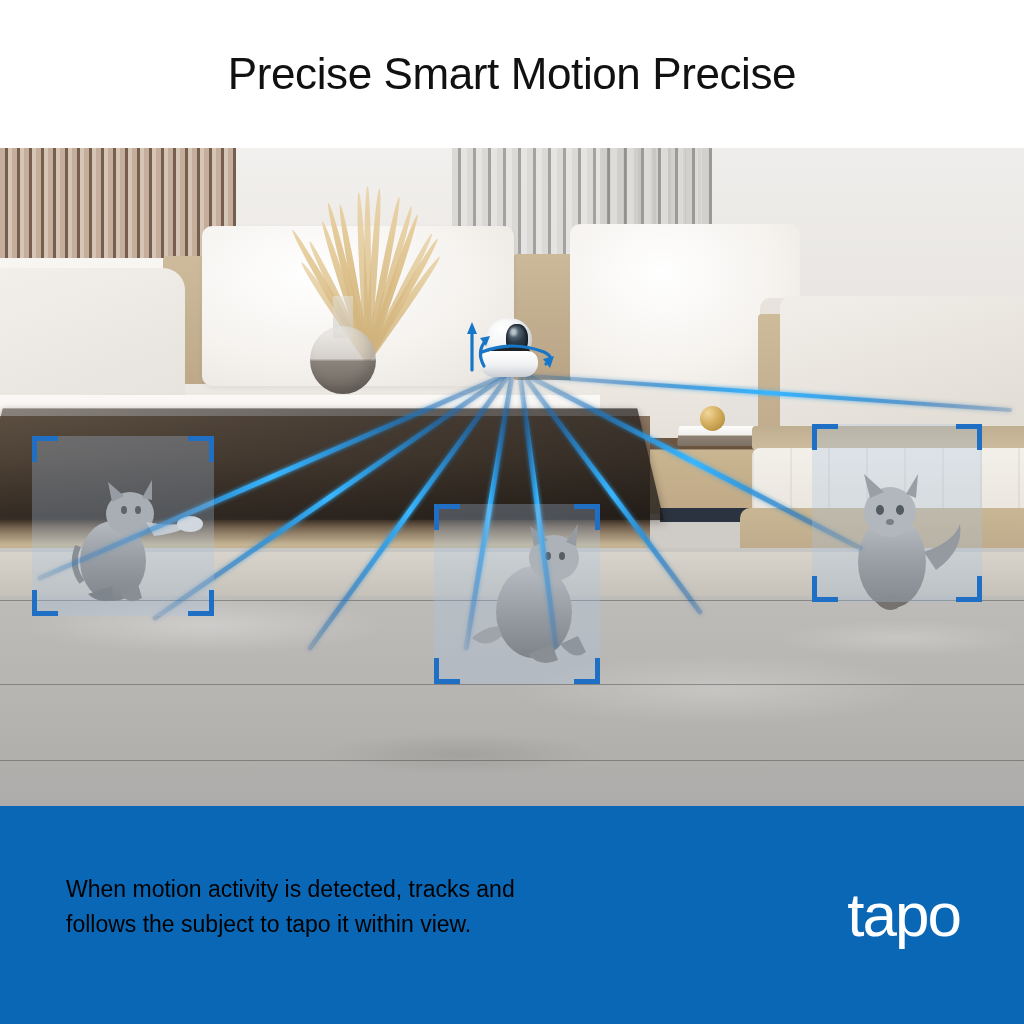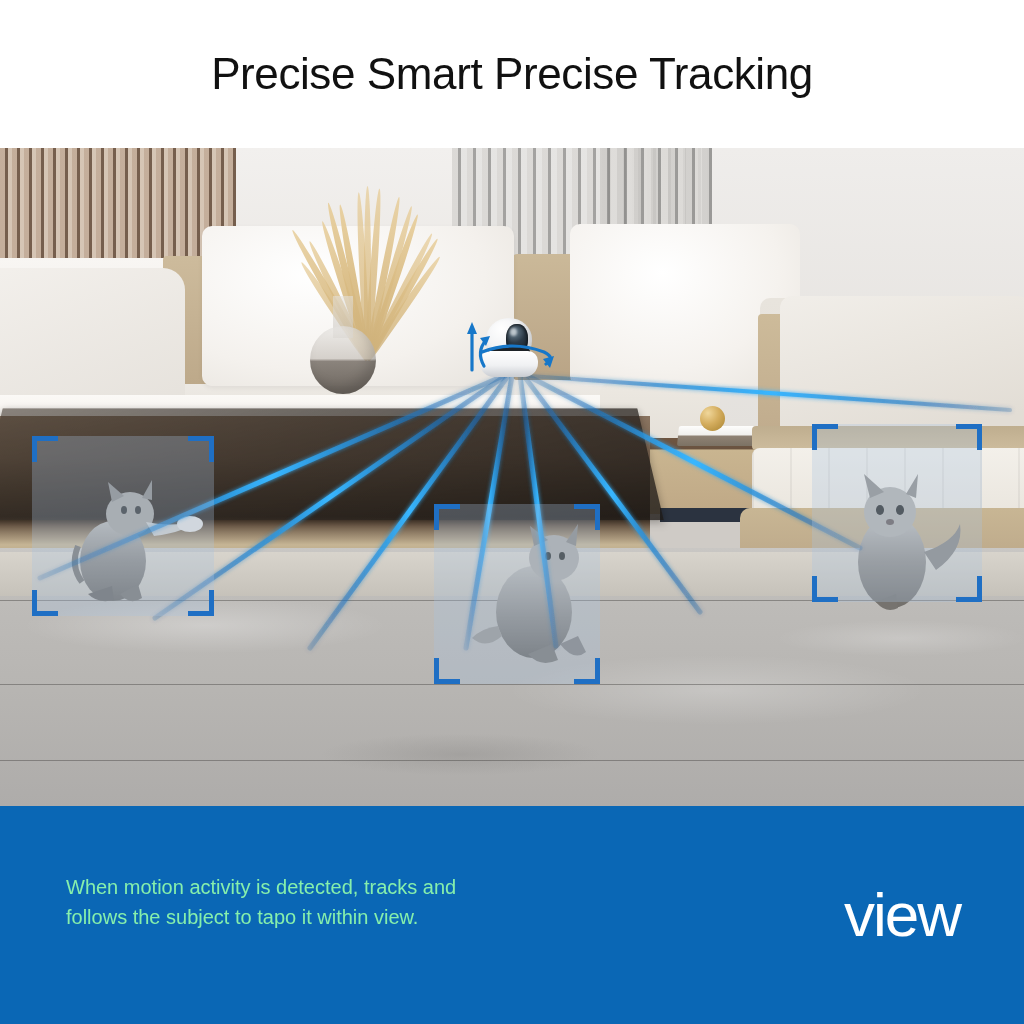--- a/index.html
+++ b/index.html
@@ -247,35 +247,35 @@
   
   .cat { position:absolute; }
 
   
   .banner {
     position:absolute; left:0; top:806px; width:1024px; height:218px;
     background:#0a67b5;
   }
   .banner-caption {
     position:absolute; left:66px; top:66px; width:660px;
-    color:#86efac; font-size:20px; line-height:1.52; font-weight:400;
+    color:#000000; font-size:23px; line-height:1.52; font-weight:400;
   }
   .brand-logo {
     position:absolute; right:64px; top:78px;
     color:#ffffff; font-size:62px; line-height:1;
     letter-spacing:-2px; font-weight:300;
   }
 </style>
 </head>
 <body>
 
 <div class="page">
 
   <div class="title-band">
-    <h1 class="title-text">Precise Smart Precise Tracking</h1>
+    <h1 class="title-text">Precise Smart Motion Precise</h1>
   </div>
 
   <div class="scene">
 
     <div class="wall"></div>
     <div class="slat-wall-left b"></div>
     <div class="slat-wall-right"></div>
     <div class="slat-wall-right2"></div>
     <div class="wall-plain"></div>
 
@@ -462,16 +462,16 @@
       <path d="M104 56 L108 44 L97 47 Z" fill="#1677c9"></path>
     </svg>
 
   </div>
 
   <div class="banner">
     <div class="banner-caption">
       <div>When motion activity is detected, tracks and</div>
       <div>follows the subject to tapo it within view.</div>
     </div>
-    <div class="brand-logo">view</div>
+    <div class="brand-logo">tapo</div>
   </div>
 
 </div>
 
 </body></html>

